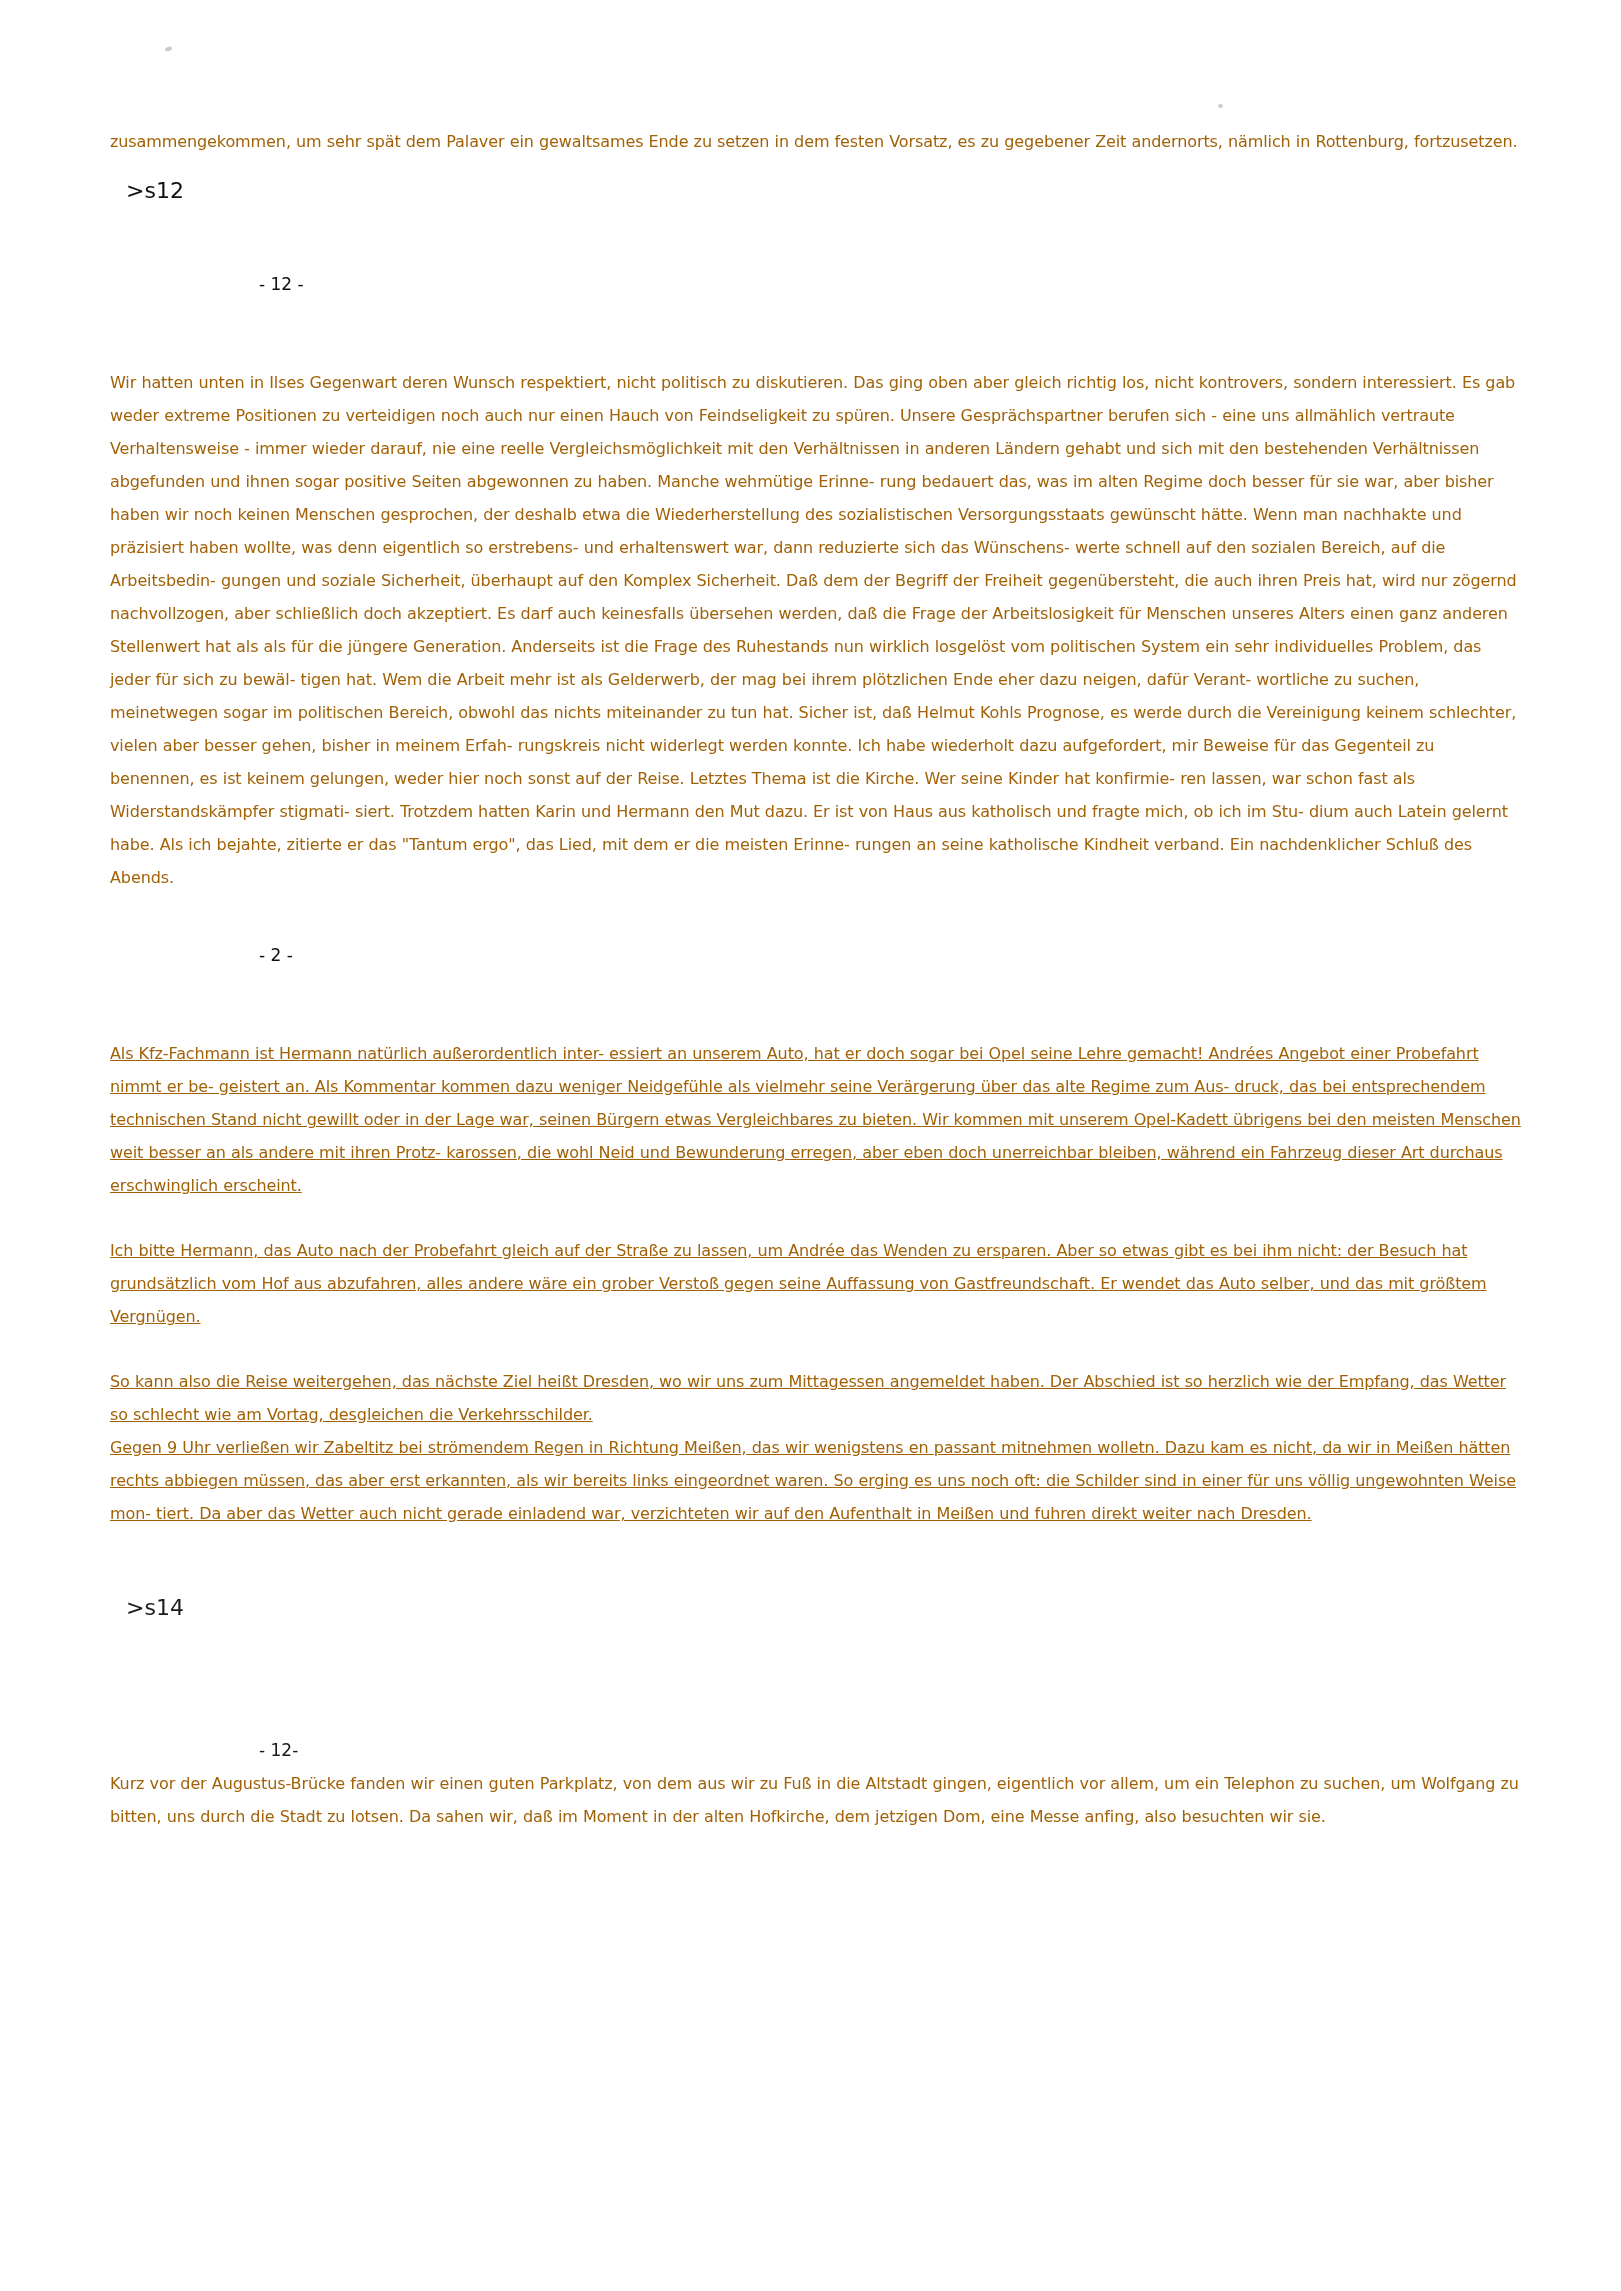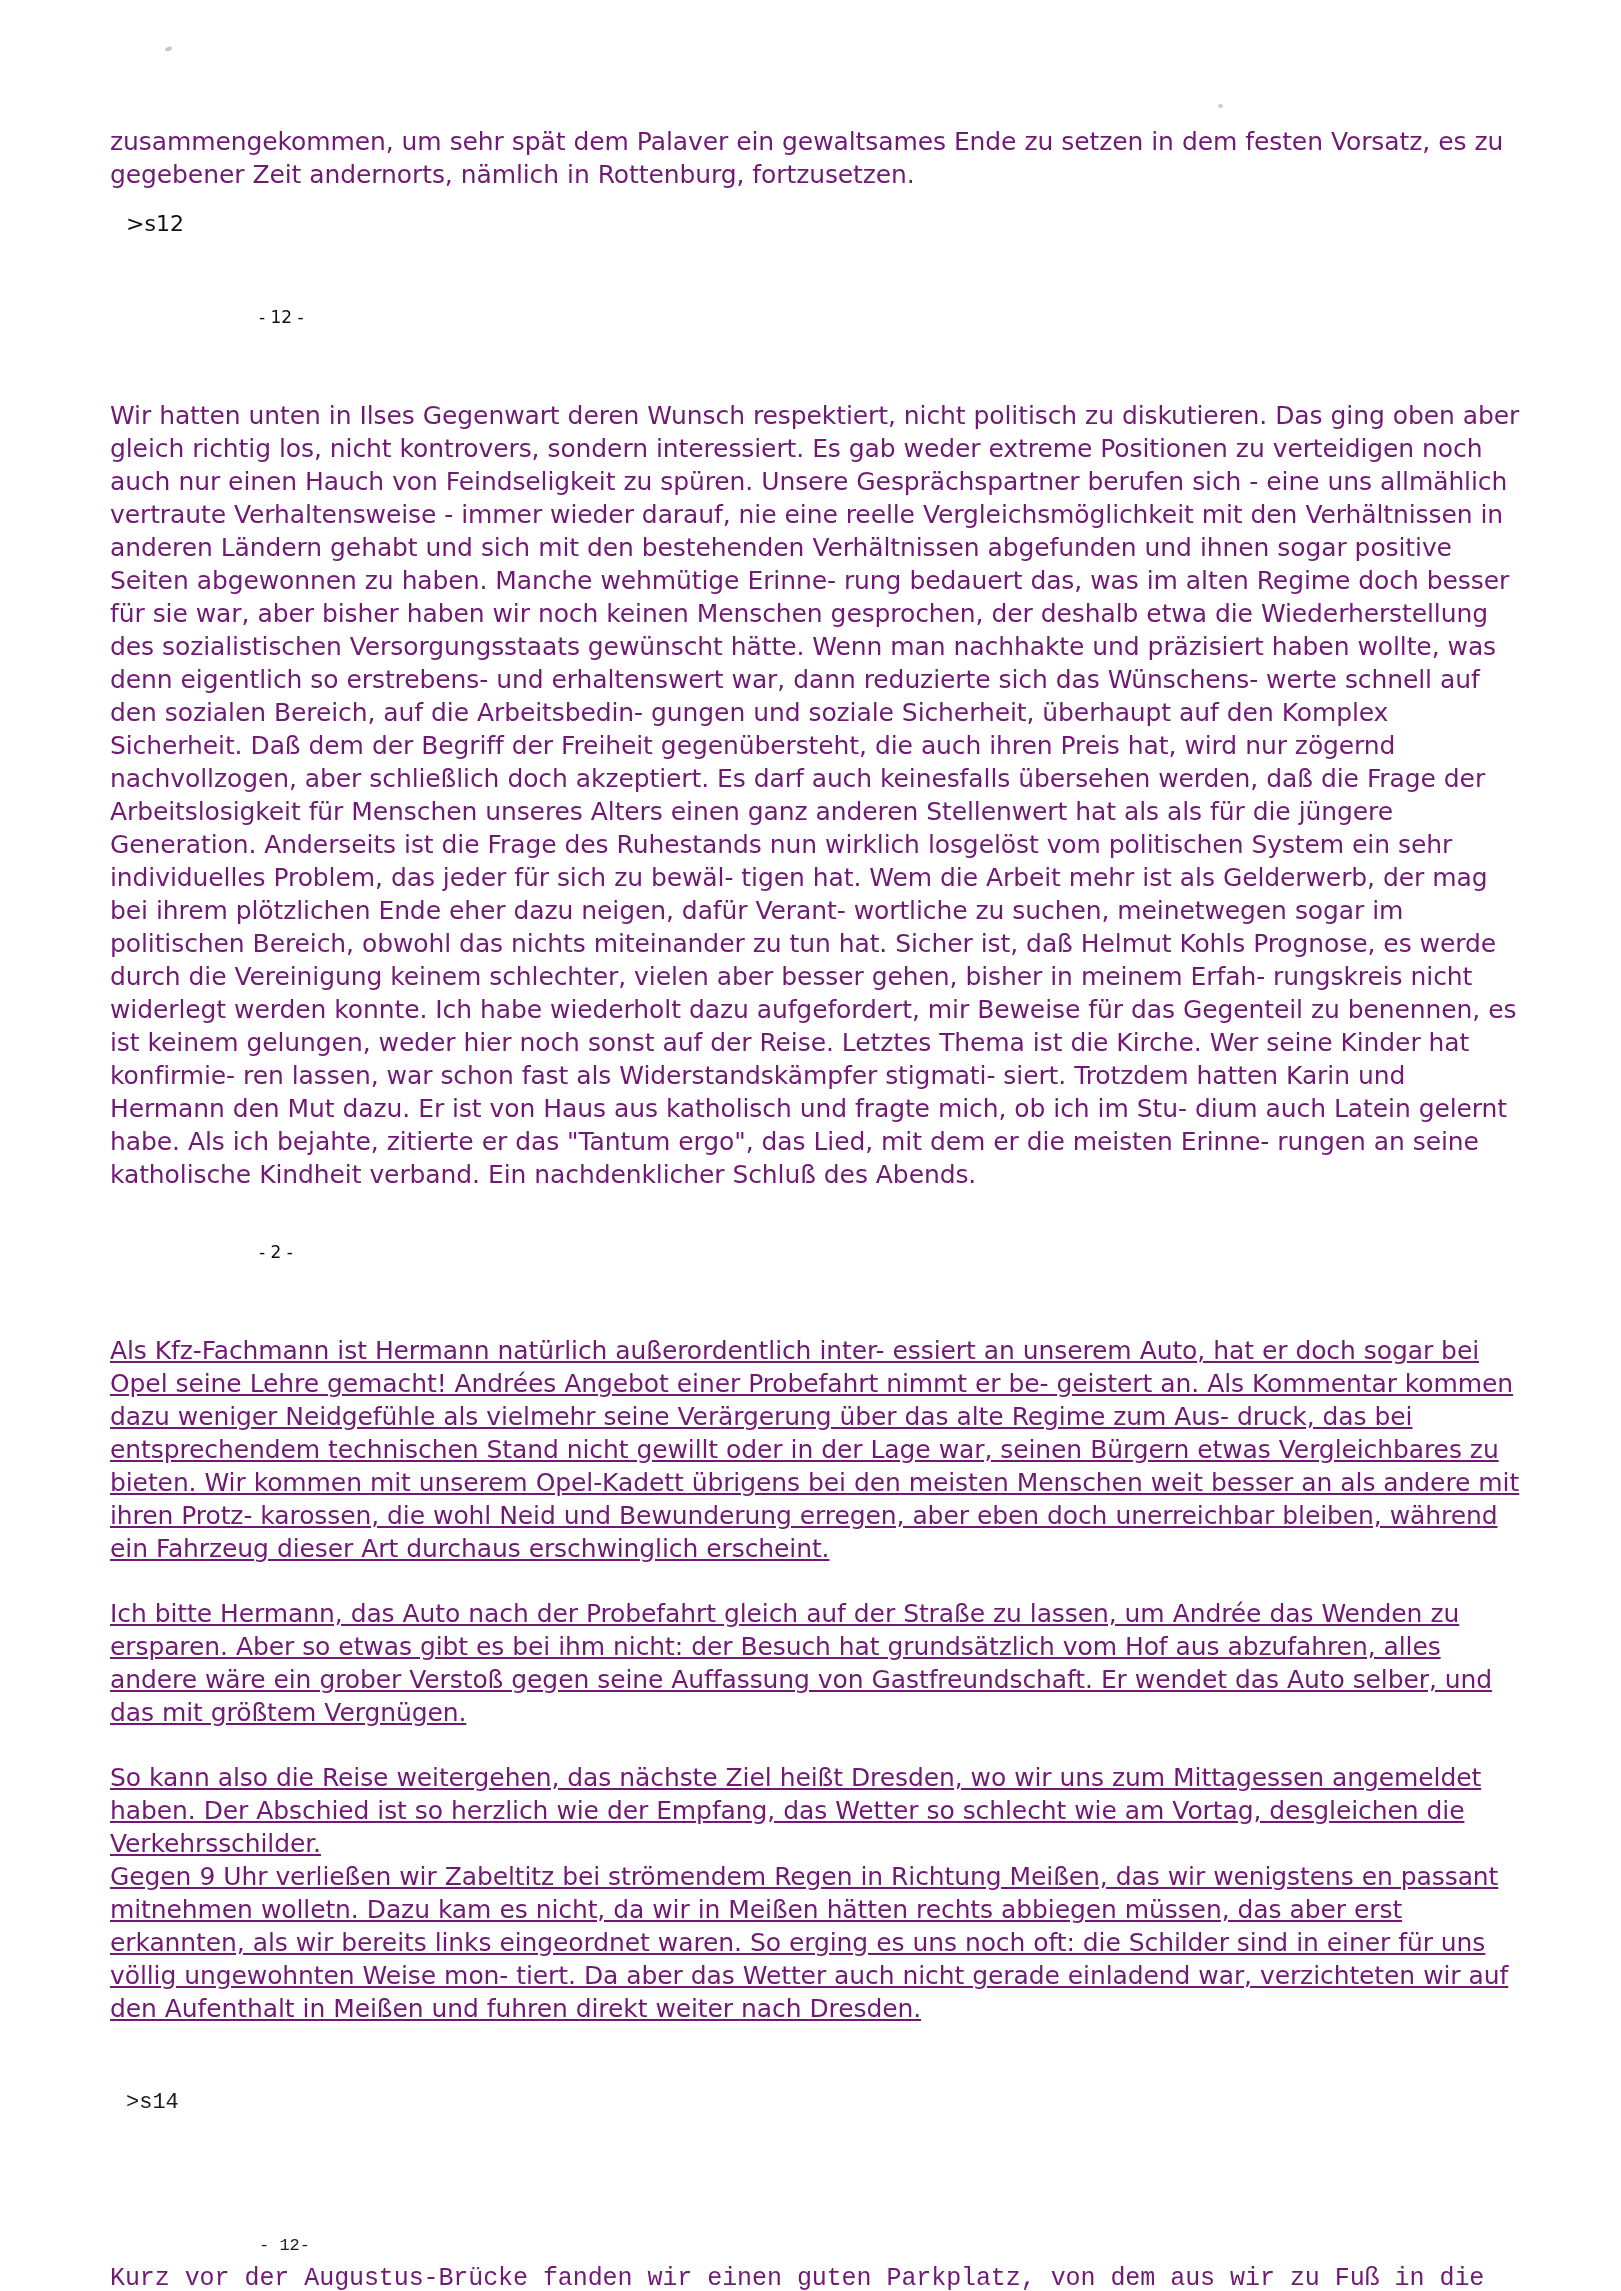--- a/index.html
+++ b/index.html
@@ -30,26 +30,26 @@
 
   .content {
     position: absolute;
     left: 110px;
     top: 125px;
     width: 1411px;
   }
 
   p.para {
     margin: 0;
-    font-size: 25px;
+    font-size: 16px;
     line-height: 33px;
     letter-spacing: -0.1px;
     text-align: left;
     word-spacing: 0.2px;
-    color: #701a75;
+    color: #a16207;
     -webkit-font-smoothing: none;
   }
   .marker {
     margin: 16px;
     font-size: 22px;
     line-height: 33px;
     color: #101010;
   }
   .pagenum {
     margin: 0;
@@ -58,21 +58,21 @@
     padding-left: 149px;
     color: #101010;
   }
   .gap-sm { height: 32px; }
   .gap-md { height: 45px; }
   .gap-lg { height: 65px; }
   .gap-xl { height: 94px; }
 
   
   .tone-1 { color: #141414; text-decoration: underline; }
-  .tone-2 { color: #1a1a1a; font-family: Liberation Mono, monospace; }
+  .tone-2 { color: #1a1a1a; }
 </style>
 </head>
 <body>
 
 <div class="page">
 
   <div class="speck speck-a"></div>
   <div class="speck speck-b"></div>
 
   <div class="content">

